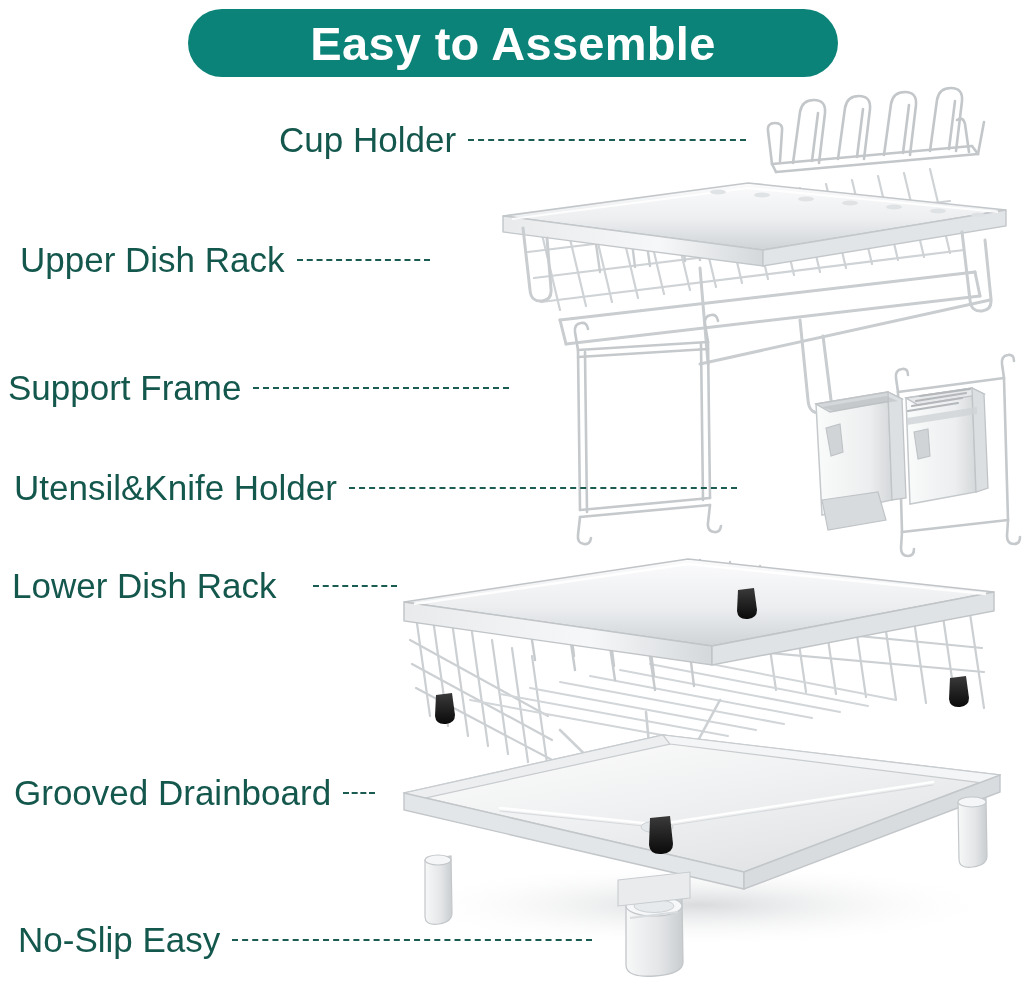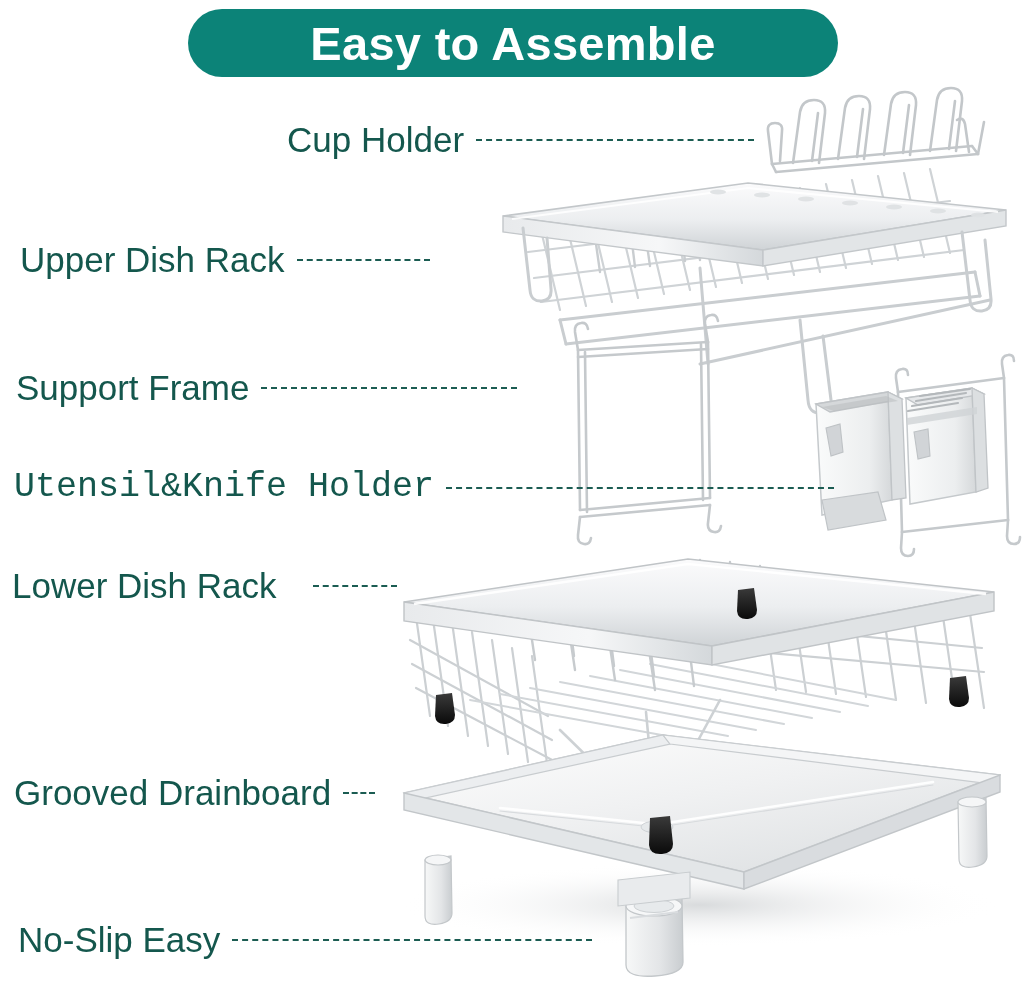--- a/index.html
+++ b/index.html
@@ -341,36 +341,36 @@
         <path d="M626 905 L682 898 L683 962 q0 12 -28 14 q-29 2 -29 -11 Z" fill="url(#footGrad)" stroke="#c3c7ca" stroke-width="1.3"></path>
         <ellipse cx="654" cy="906" rx="28" ry="10" fill="#f6f7f8" stroke="#c3c7ca" stroke-width="1.2"></ellipse>
         <ellipse cx="654" cy="906" rx="20" ry="6.5" fill="#e7eaec" stroke="#cdd1d4" stroke-width="1"></ellipse>
         <path d="M630 918 L678 912" stroke="#d9dcdf" stroke-width="2" fill="none"></path>
       </g>
 
       <path d="M618 880 L690 872 L690 898 L618 906 Z" fill="#e9ebed" stroke="#c8cccf" stroke-width="1.1"></path>
     </g>
   </svg>
 
-  <div class="callout" style="left:279px; top:122px;margin-left:8px;">
+  <div class="callout" style="left:279px; top:122px;">
     <span class="callout-label">Cup Holder</span>
     <span class="leader" style="width:278px;"></span>
   </div>
 
   <div class="callout" style="left:20px; top:236px;margin-top:6px;">
     <span class="callout-label">Upper Dish Rack</span>
     <span class="leader" style="width:133px;"></span>
   </div>
 
-  <div class="callout" style="left:16px; top:370px;">
+  <div class="callout" style="left:8px; top:370px;">
     <span class="callout-label">Support Frame</span>
     <span class="leader" style="width:256px;"></span>
   </div>
 
-  <div class="callout" style="left:14px; top:470px;font-family:Liberation Mono, monospace;">
+  <div class="callout" style="left:14px; top:470px;">
     <span class="callout-label">Utensil&amp;Knife Holder</span>
     <span class="leader" style="width:388px;"></span>
   </div>
 
   <div class="callout" style="left:12px; top:568px;gap:24px;">
     <span class="callout-label">Lower Dish Rack</span>
     <span class="leader" style="width:84px;"></span>
   </div>
 
   <div class="callout" style="left:14px; top:775px;">

